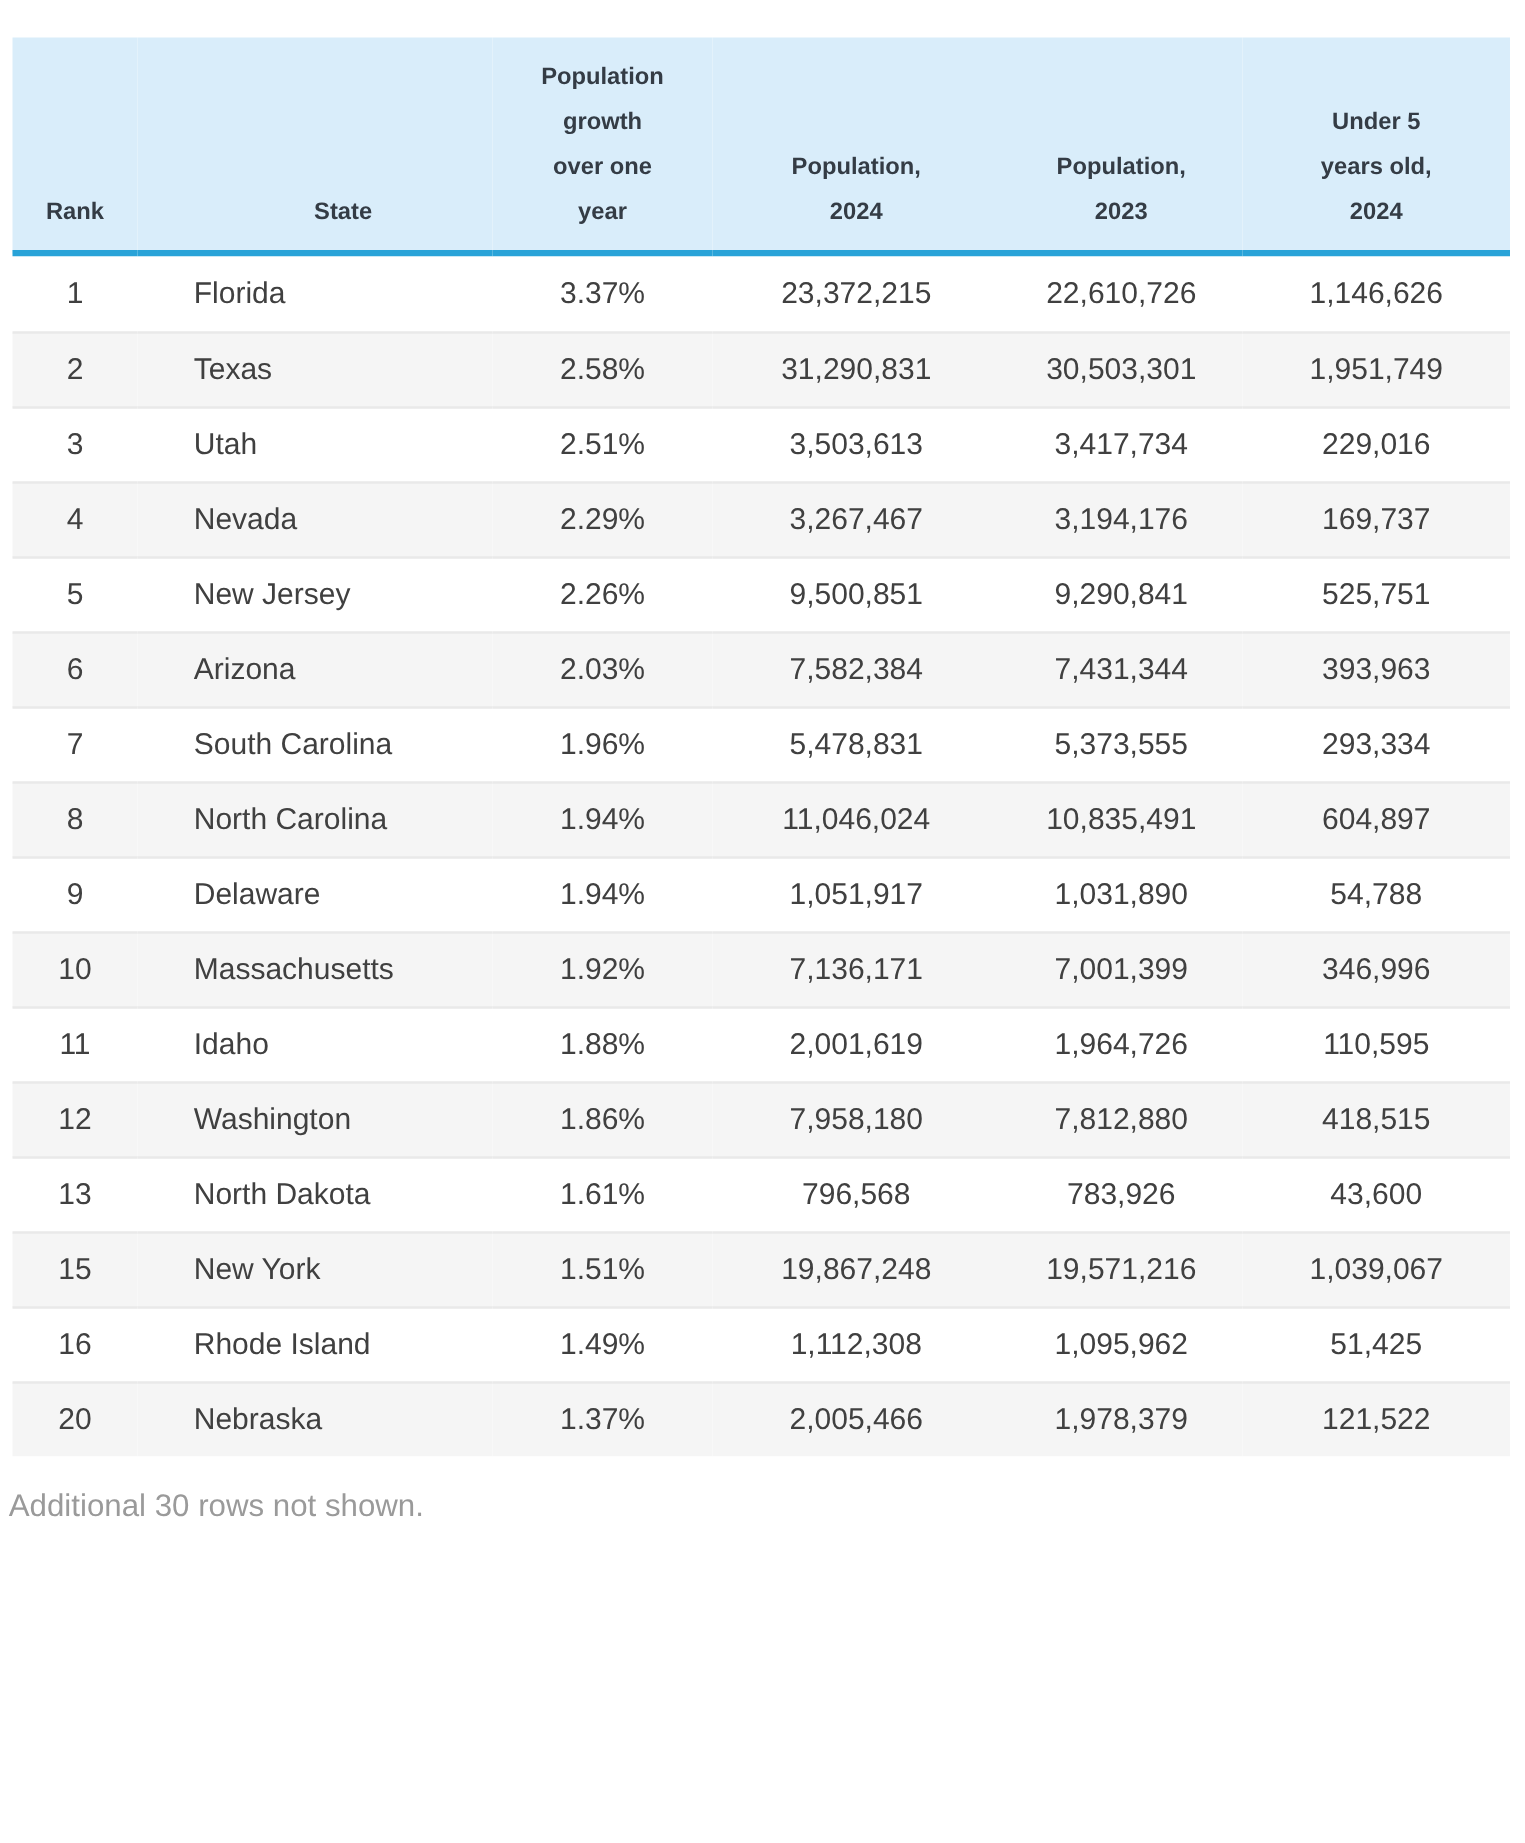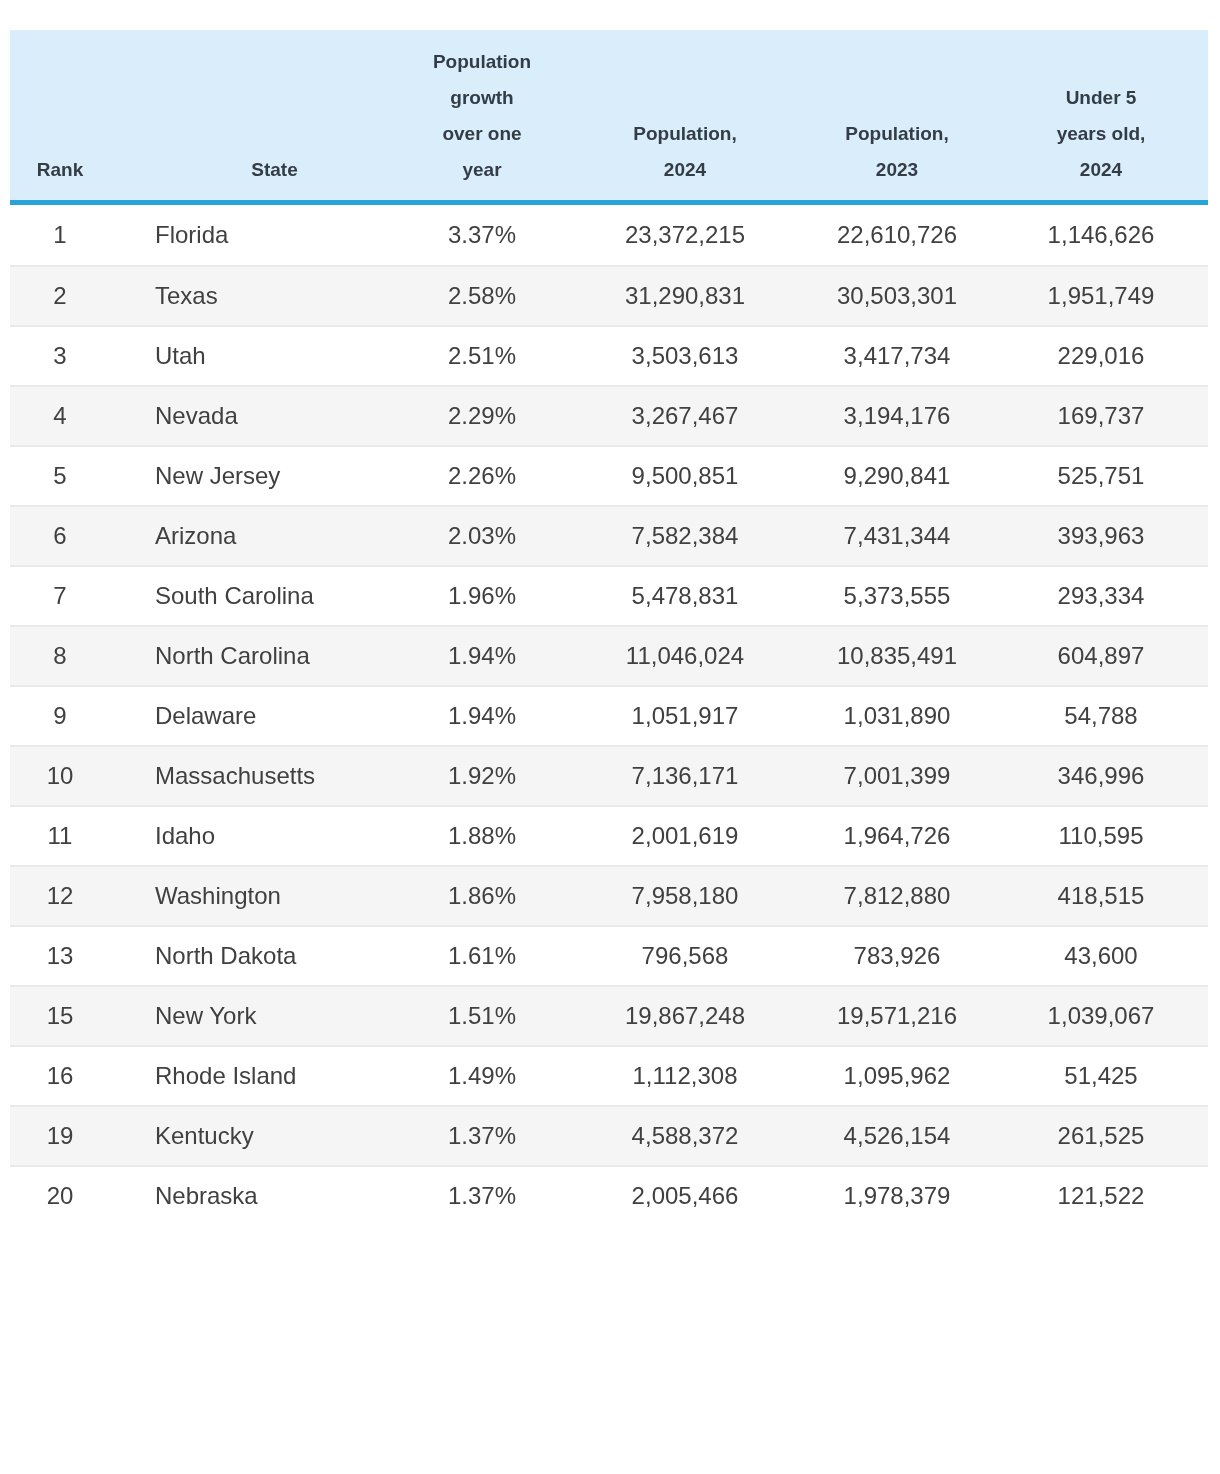--- a/index.html
+++ b/index.html
@@ -216,30 +216,23 @@
         </tr>
         <tr>
           <td class="cell-rank">16</td>
           <td class="cell-state">Rhode Island</td>
           <td class="cell-growth">1.49%</td>
           <td class="cell-pop_2024">1,112,308</td>
           <td class="cell-pop_2023">1,095,962</td>
           <td class="cell-under_5">51,425</td>
         </tr>
         <tr>
-          <td class="cell-rank">19</td>
-          <td class="cell-state">Kentucky</td>
-          <td class="cell-growth">1.37%</td>
-          <td class="cell-pop_2024">4,588,372</td>
-          <td class="cell-pop_2023">4,526,154</td>
-          <td class="cell-under_5">261,525</td>
-        </tr>
-        <tr>
           <td class="cell-rank">20</td>
           <td class="cell-state">Nebraska</td>
           <td class="cell-growth">1.37%</td>
           <td class="cell-pop_2024">2,005,466</td>
           <td class="cell-pop_2023">1,978,379</td>
           <td class="cell-under_5">121,522</td>
         </tr>
       </tbody>
   </table>
+  <p class="footer-note">Additional 30 rows not shown.</p>
 </div>
 
 </body></html>

